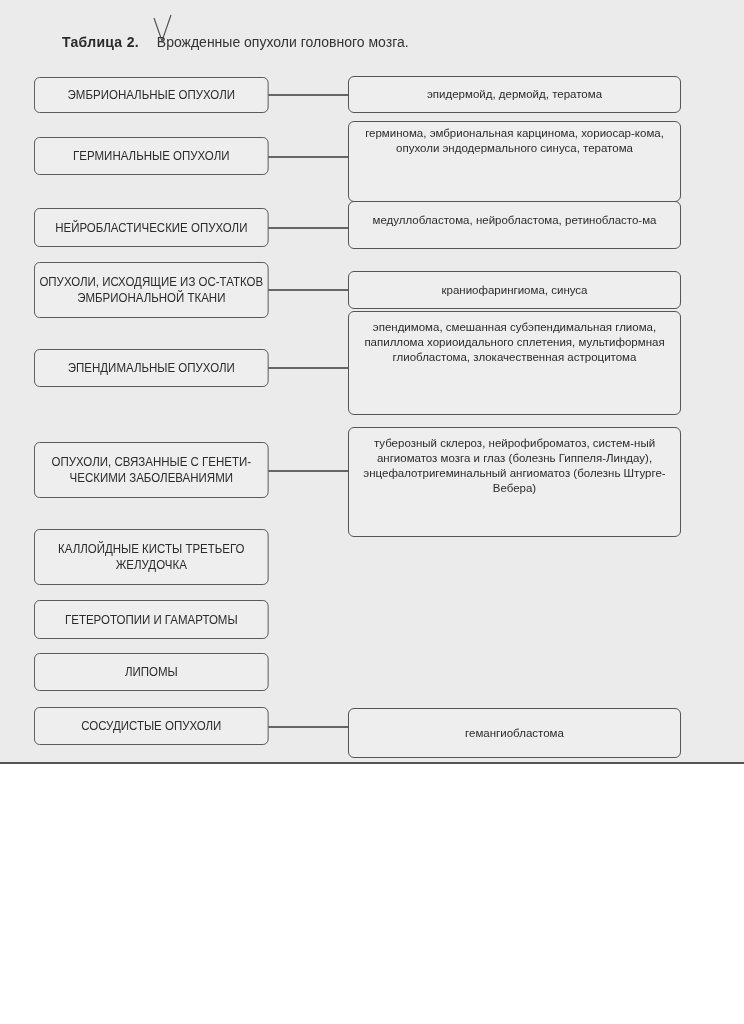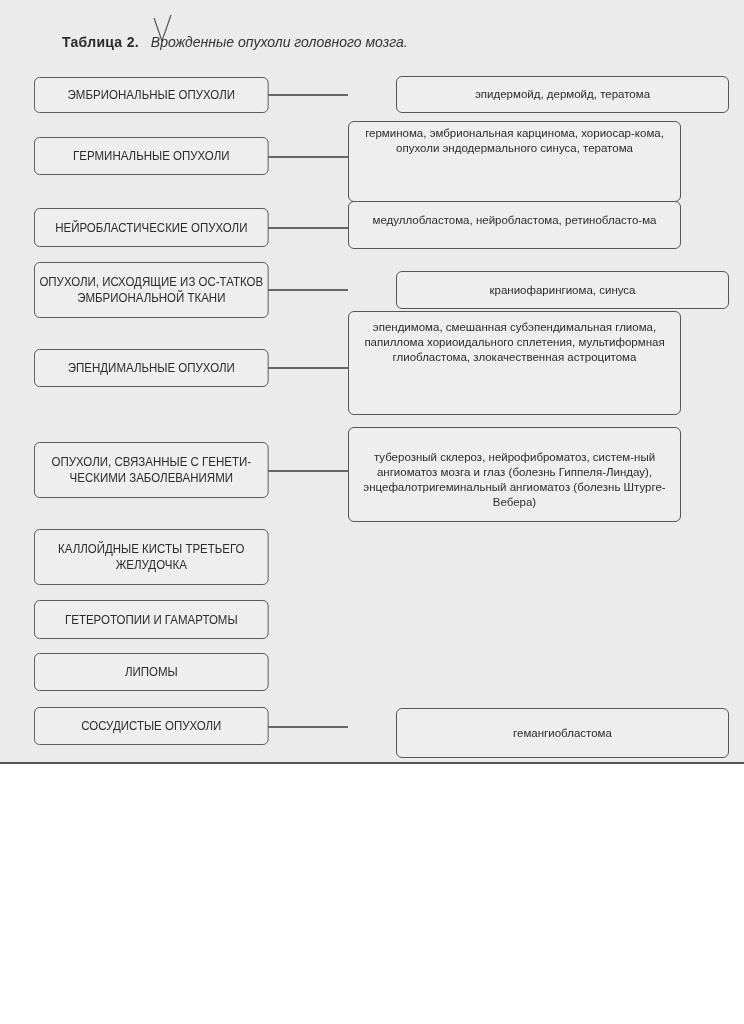--- a/index.html
+++ b/index.html
@@ -2,28 +2,28 @@
 <html><head>
 <meta charset="utf-8">
 <style>
   html, body { margin: 0; padding: 0; }
   body { width: 744px; height: 1024px; background: #ffffff; position: relative; overflow: hidden;
          font-family: "Liberation Sans", sans-serif; }
   #scan { position: absolute; left: 0; top: 0; width: 744px; height: 762px; background: #ebebeb; }
   #rule { position: absolute; left: 0; top: 762px; width: 744px; height: 2px; background: #555; }
   .title-row { position: absolute; left: 62px; top: 34px; font-size: 14px; color: #2a2a2a; white-space: nowrap; }
   .title-row .label { font-weight: bold; letter-spacing: 0.3px; }
-  .title-row .caption { font-style: italic; margin-left: 8px; color: #333; text-align: right; }
+  .title-row .caption { margin-left: 14px; color: #333; text-align: right; }
   .check { position: absolute; left: 152px; top: 14px; width: 22px; height: 30px; }
   .box { position: absolute; border: 1.5px solid #555; border-radius: 6px; background: #eeeeee;
          display: flex; align-items: center; justify-content: center; text-align: center;
          box-sizing: border-box; color: #2b2b2b; }
   .left { left: 34px; width: 235px; font-size: 12.5px; line-height: 16px; padding: 0 2px; transform: scaleX(0.92); transform-origin: left center; width: 255px; }
   .right { left: 348px; width: 333px; font-size: 11.5px; line-height: 15px; padding: 2px 3px; align-items: flex-start; }
-  .right.center { align-items: center; margin-left: 48px; }
+  .right.center { align-items: center; }
   .conn { position: absolute; height: 1.5px; background: #666; }
 </style>
 </head>
 <body>
 
 <div id="scan"></div>
 <div id="rule"></div>
 
 <svg class="check" viewBox="0 0 22 30">
   <path d="M2 4 L10 27 L19 1" fill="none" stroke="#555" stroke-width="1.2"></path>
@@ -49,21 +49,21 @@
 <div class="box left" style="top:262px;height:56px">ОПУХОЛИ, ИСХОДЯЩИЕ ИЗ ОС-ТАТКОВ ЭМБРИОНАЛЬНОЙ ТКАНИ</div>
 <div class="conn" style="left:268px;top:289px;width:80px"></div>
 <div class="box right center" style="top:271px;height:38px">краниофарингиома, синуса</div>
 
 <div class="box left" style="top:349px;height:38px">ЭПЕНДИМАЛЬНЫЕ ОПУХОЛИ</div>
 <div class="conn" style="left:268px;top:367px;width:80px"></div>
 <div class="box right" style="top:311px;height:104px;padding-top:8px">эпендимома, смешанная субэпендимальная глиома, папиллома хориоидального сплетения, мультиформная глиобластома, злокачественная астроцитома</div>
 
 <div class="box left" style="top:442px;height:56px">ОПУХОЛИ, СВЯЗАННЫЕ С ГЕНЕТИ-ЧЕСКИМИ ЗАБОЛЕВАНИЯМИ</div>
 <div class="conn" style="left:268px;top:470px;width:80px"></div>
-<div class="box right" style="top:427px;height:95px;padding-top:22px">туберозный склероз, нейрофиброматоз, систем-ный ангиоматоз мозга и глаз (болезнь Гиппеля-Линдау), энцефалотригеминальный ангиоматоз (болезнь Штурге-Вебера)</div>
+<div class="box right" style="top:427px;height:110px;padding-top:8px">туберозный склероз, нейрофиброматоз, систем-ный ангиоматоз мозга и глаз (болезнь Гиппеля-Линдау), энцефалотригеминальный ангиоматоз (болезнь Штурге-Вебера)</div>
 
 <div class="box left" style="top:529px;height:56px">КАЛЛОЙДНЫЕ КИСТЫ ТРЕТЬЕГО ЖЕЛУДОЧКА</div>
 
 <div class="box left" style="top:600px;height:39px">ГЕТЕРОТОПИИ И ГАМАРТОМЫ</div>
 
 <div class="box left" style="top:653px;height:38px">ЛИПОМЫ</div>
 
 <div class="box left" style="top:707px;height:38px">СОСУДИСТЫЕ ОПУХОЛИ</div>
 <div class="conn" style="left:268px;top:726px;width:80px"></div>
 <div class="box right center" style="top:708px;height:50px">гемангиобластома</div>

